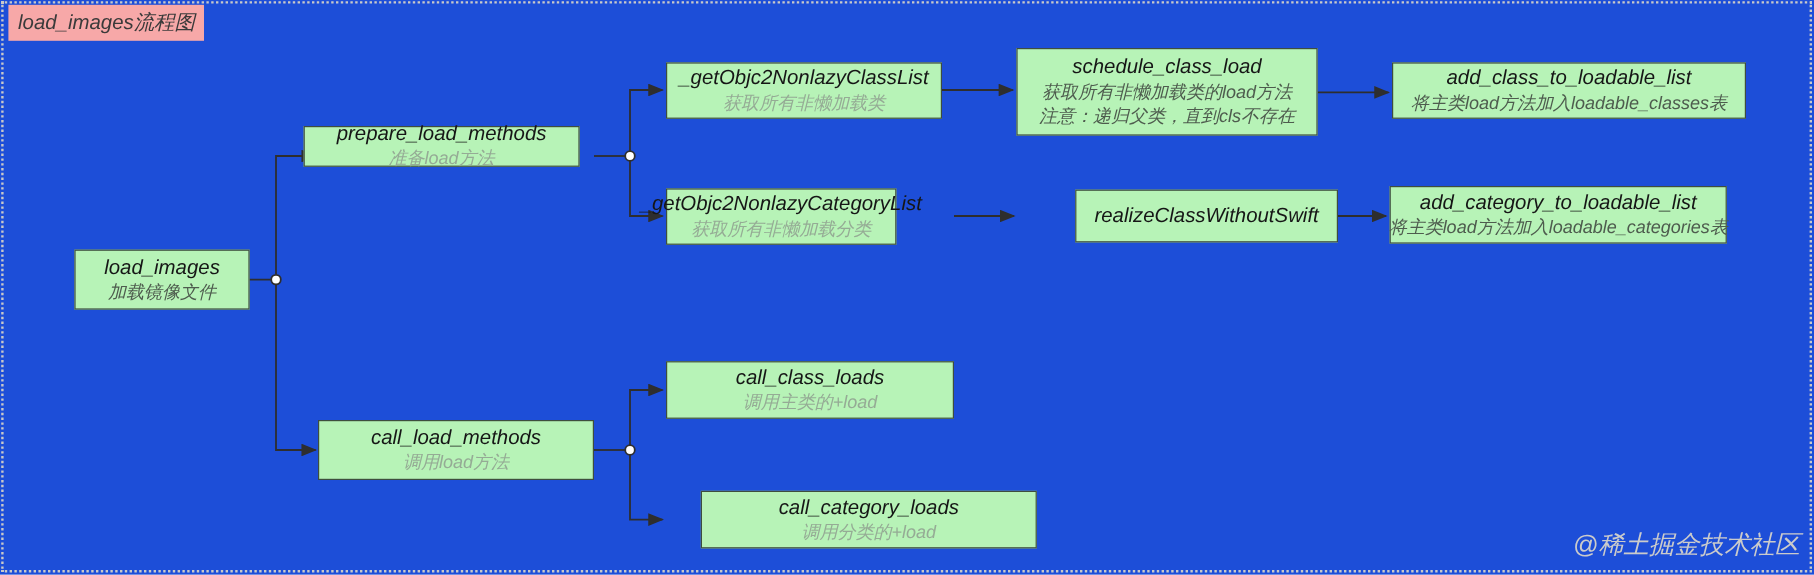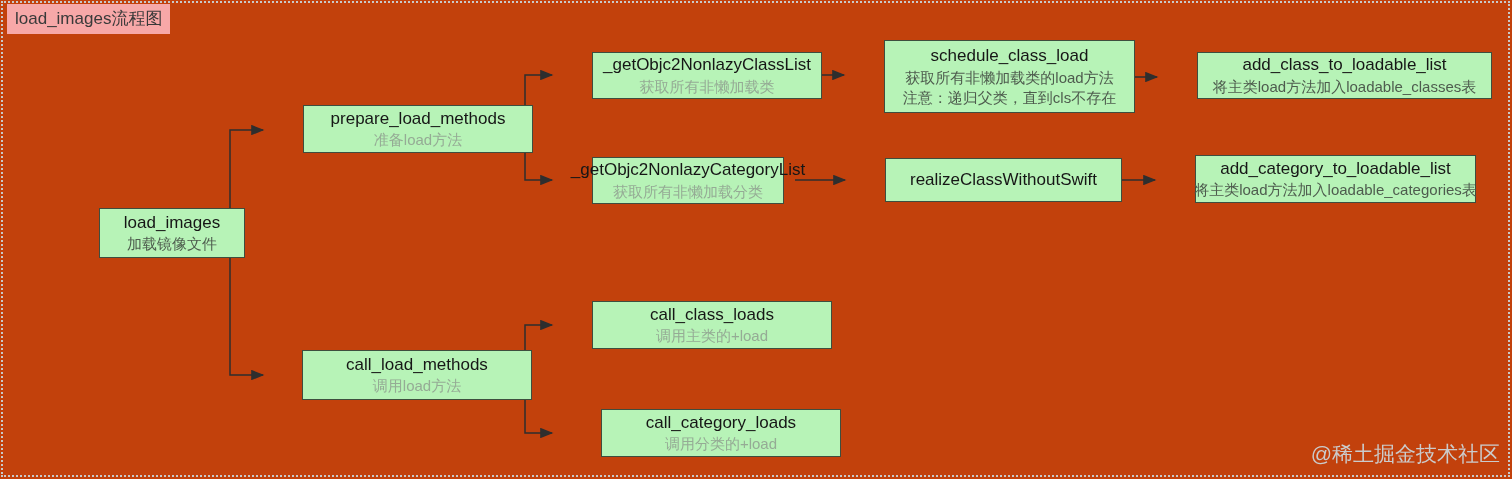--- a/index.html
+++ b/index.html
@@ -1,20 +1,20 @@
 <!DOCTYPE html>
 <html><head>
 <meta charset="utf-8">
 <style>
   html,body{margin:0;padding:0;background:#ffffff;}
   body{font-family:"Liberation Sans","DejaVu Sans",sans-serif;}
-  #canvas{position:relative;width:1512px;height:479px;background:#c2410c;overflow:hidden;}
+  #canvas{position:relative;width:1512px;height:479px;background:#1d4ed8;overflow:hidden;font-style:italic;}
   .page-border{position:absolute;left:1px;top:1px;right:2px;bottom:2px;border:2px dotted #c9c9c9;pointer-events:none;}
   .title-chip{position:absolute;left:7px;top:4px;background:#f7a8a8;color:#3a3a3a;font-size:17px;padding:3px 8px 4px 8px;}
-  .node{position:absolute;background:#b7f3b7;border:1.6px solid #3e4e3e;display:flex;flex-direction:column;justify-content:center;align-items:center;text-align:center;line-height:1.32;box-sizing:border-box;margin-left:37px;}
+  .node{position:absolute;background:#b7f3b7;border:1.6px solid #3e4e3e;display:flex;flex-direction:column;justify-content:center;align-items:center;text-align:center;line-height:1.32;box-sizing:border-box;}
   .node .title{font-size:17px;color:#161616;white-space:nowrap;}
   .node .sub{font-size:15px;white-space:nowrap;}
   .node .sub:empty{display:none;}
   .muted{color:#95ab95;}
   .dark{color:#4e5c4e;}
   svg.wires{position:absolute;left:0;top:0;pointer-events:none;}
   .watermark{position:absolute;right:12px;bottom:11px;color:#cbcbcb;font-size:21px;}
 </style>
 </head>
 <body>
@@ -55,21 +55,21 @@
 
   <div class="page-border"></div>
 
   <div class="title-chip">load_images流程图</div>
 
   <div class="node" style="left:62px;top:208px;width:146px;height:50px">
     <span class="title">load_images</span>
     <span class="sub dark">加载镜像文件</span>
   </div>
 
-  <div class="node" style="left:266px;top:105px;width:230px;height:48px">
+  <div class="node" style="left:253px;top:105px;width:230px;height:34px">
     <span class="title">prepare_load_methods</span>
     <span class="sub muted">准备load方法</span>
   </div>
 
   <div class="node" style="left:555px;top:52px;width:230px;height:47px">
     <span class="title">_getObjc2NonlazyClassList</span>
     <span class="sub muted">获取所有非懒加载类</span>
   </div>
 
   <div class="node" style="left:1160px;top:52px;width:295px;height:47px">
@@ -81,40 +81,40 @@
     <span class="title">schedule_class_load</span>
     <span class="sub dark">获取所有非懒加载类的load方法</span>
     <span class="sub dark">注意：递归父类，直到cls不存在</span>
   </div>
 
   <div class="node" style="left:555px;top:157px;width:192px;height:47px">
     <span class="title">_getObjc2NonlazyCategoryList</span>
     <span class="sub muted">获取所有非懒加载分类</span>
   </div>
 
-  <div class="node" style="left:848px;top:158px;width:237px;height:44px">
+  <div class="node" style="left:896px;top:158px;width:219px;height:44px">
     <span class="title">realizeClassWithoutSwift</span>
 
   </div>
 
   <div class="node" style="left:1158px;top:155px;width:281px;height:48px">
     <span class="title">add_category_to_loadable_list</span>
     <span class="sub dark">将主类load方法加入loadable_categories表</span>
   </div>
 
   <div class="node" style="left:555px;top:301px;width:240px;height:48px">
     <span class="title">call_class_loads</span>
     <span class="sub muted">调用主类的+load</span>
   </div>
 
   <div class="node" style="left:265px;top:350px;width:230px;height:50px">
     <span class="title">call_load_methods</span>
     <span class="sub muted">调用load方法</span>
   </div>
 
-  <div class="node" style="left:564px;top:409px;width:240px;height:48px">
+  <div class="node" style="left:584px;top:409px;width:280px;height:48px">
     <span class="title">call_category_loads</span>
     <span class="sub muted">调用分类的+load</span>
   </div>
 
   <div class="watermark">@稀土掘金技术社区</div>
 
 </div>
 
 </body></html>

